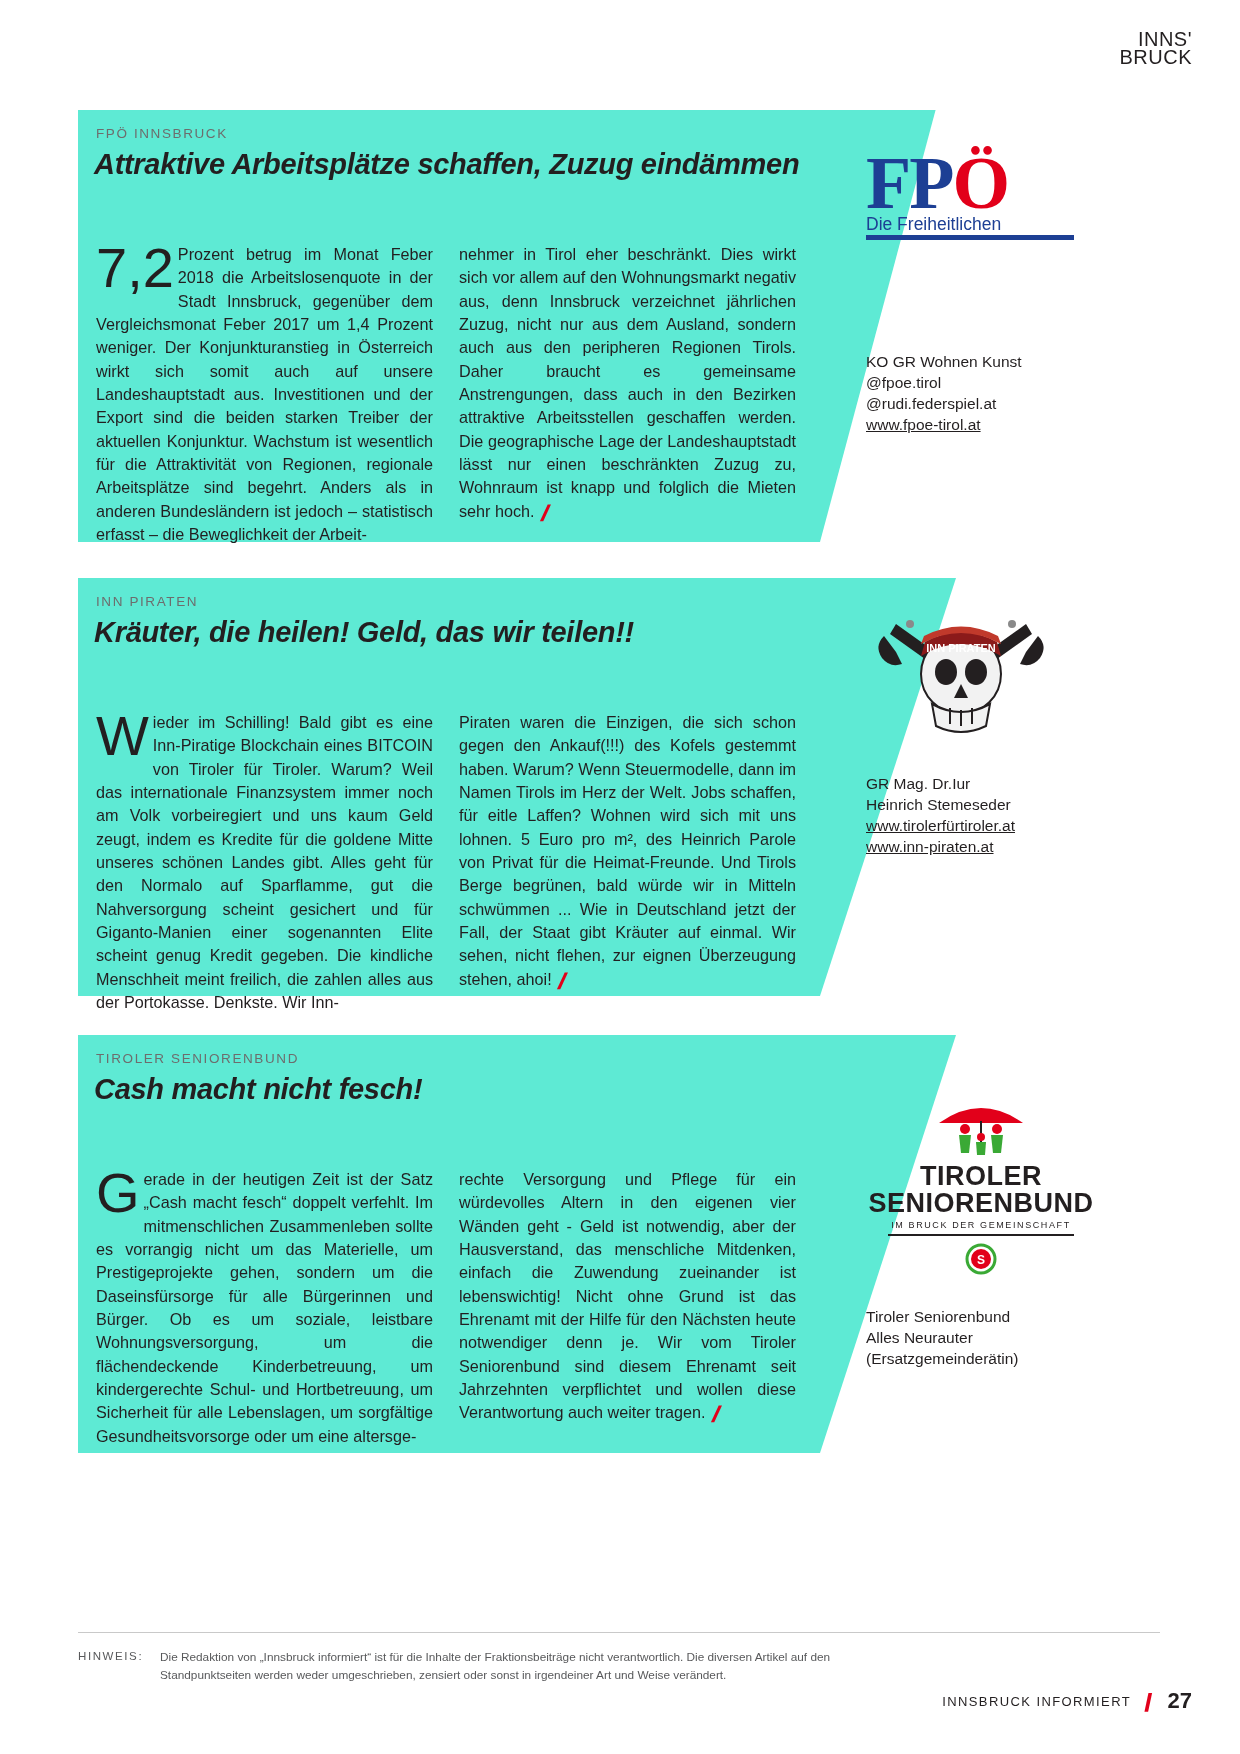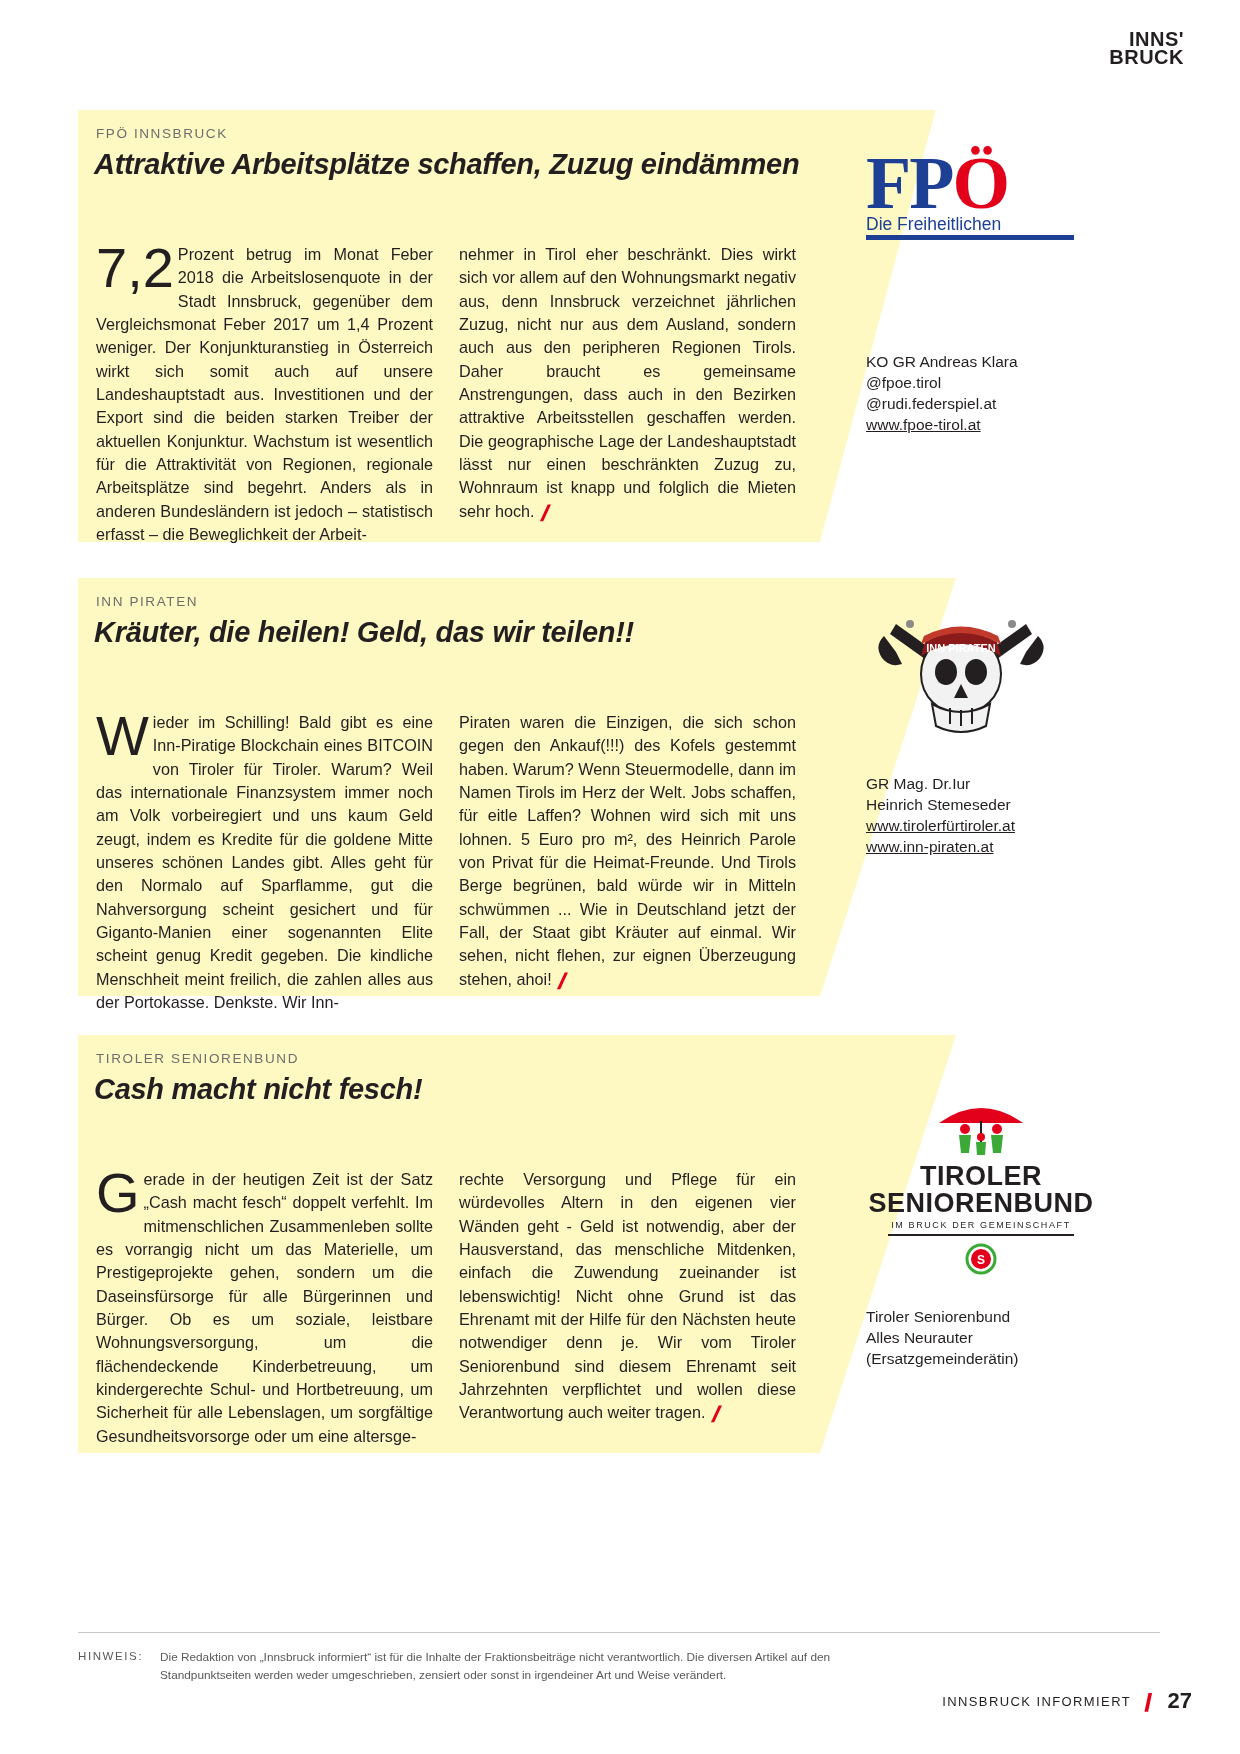--- a/index.html
+++ b/index.html
@@ -9,33 +9,33 @@
     background: #ffffff;
     font-family: "Liberation Sans", sans-serif;
     color: #231f20;
     position: relative;
     overflow: hidden;
   }
   .page { position: relative; width:1240px; height:1754px; }
 
   
   .masthead {
-    position:absolute; top:30px; right:56px;
+    position:absolute; top:30px; right:48px;
     text-align:right; line-height:0.92;
-    font-weight:bold; font-size:20px; letter-spacing:0.5px;
+    font-weight:normal; font-size:20px; letter-spacing:0.5px;
     color:#231f20;
   }
   .masthead div { display:block; }
 
   
   .article {
     position:absolute;
     left:78px;
     width:1082px;
-    background:#fef9c3;
+    background:#5eead4;
   }
   .art1 { top:110px; height:432px; }
   .art2 { top:578px; height:418px; }
   .art3 { top:1035px; height:418px; }
 
   .label {
     position:absolute; left:18px; top:16px;
     font-size:13.5px; letter-spacing:1.6px;
     color:#6d6d6d; text-transform:uppercase;
   }
@@ -179,21 +179,21 @@
       </div>
     </div>
 
     <div class="side">
       <div class="side-logo fpoe" style="top:42px;">
         <div class="big"><span class="blue">FP</span><span class="red">Ö</span></div>
         <div class="sub">Die Freiheitlichen</div>
         <div class="bar"></div>
       </div>
       <div class="side-contact" style="top:242px;">
-        <span>KO GR Andreas Klara</span>
+        <span>KO GR Wohnen Kunst</span>
         <span>@fpoe.tirol</span>
         <span>@rudi.federspiel.at</span>
         <a href="#">www.fpoe-tirol.at</a>
       </div>
     </div>
   </div>
 
   <div class="article art2">
     <div class="cut2"></div>
 

